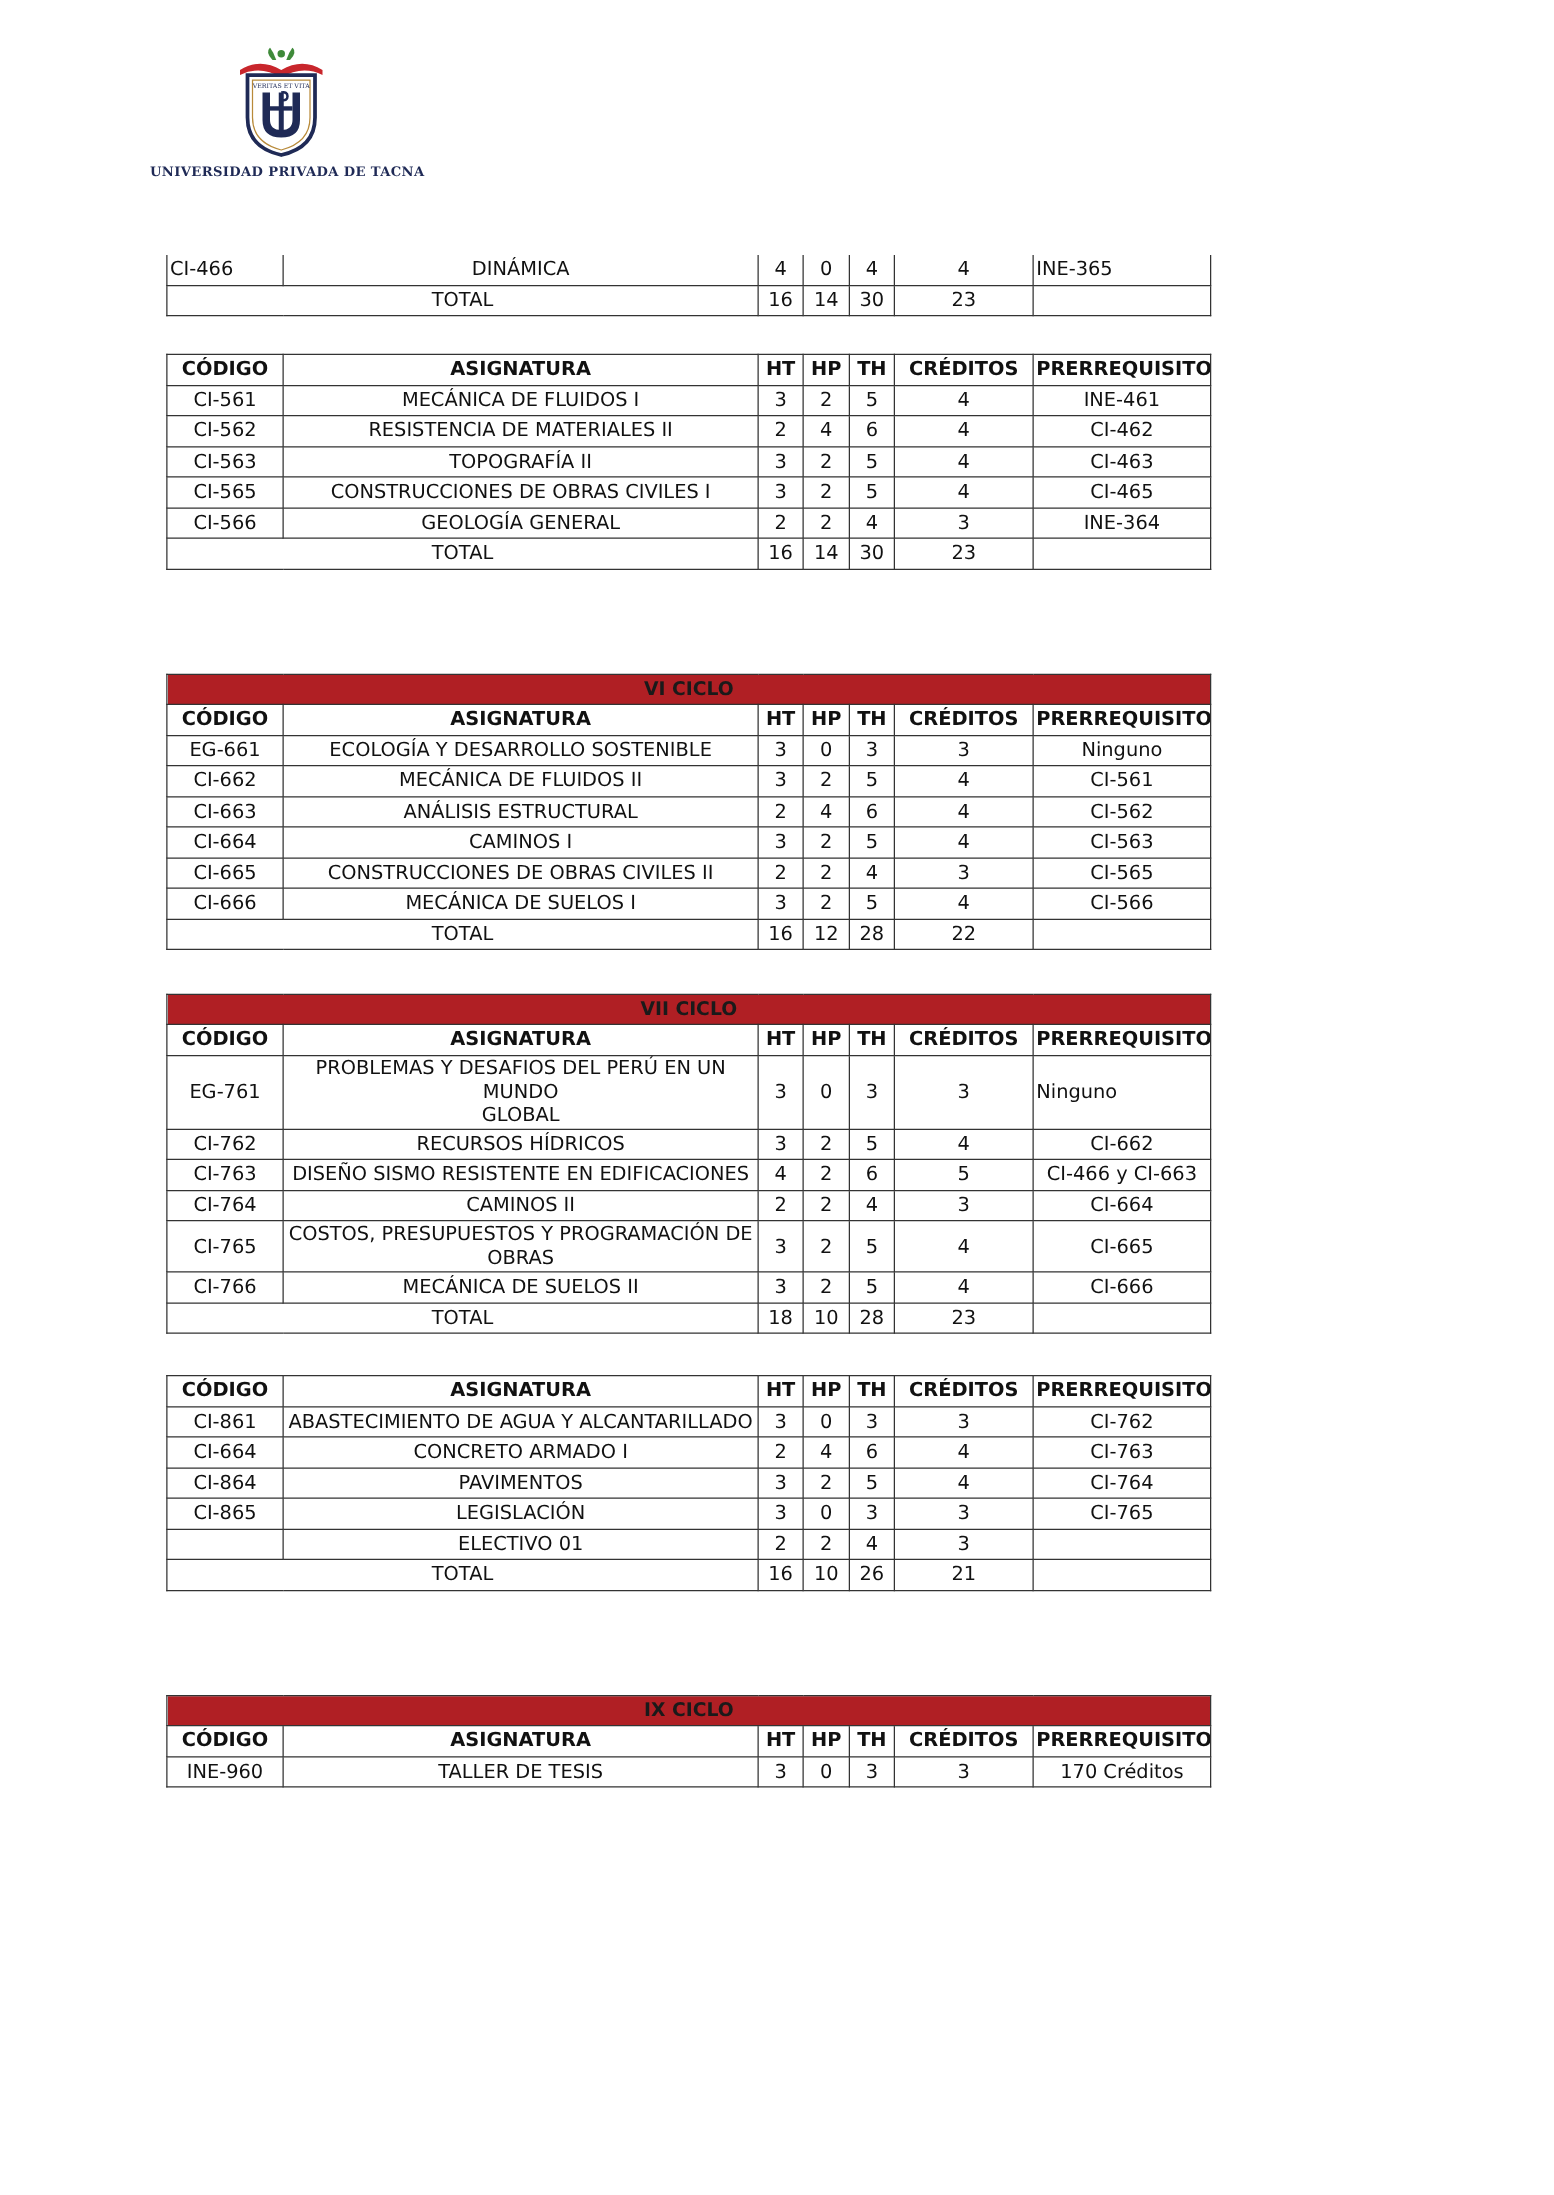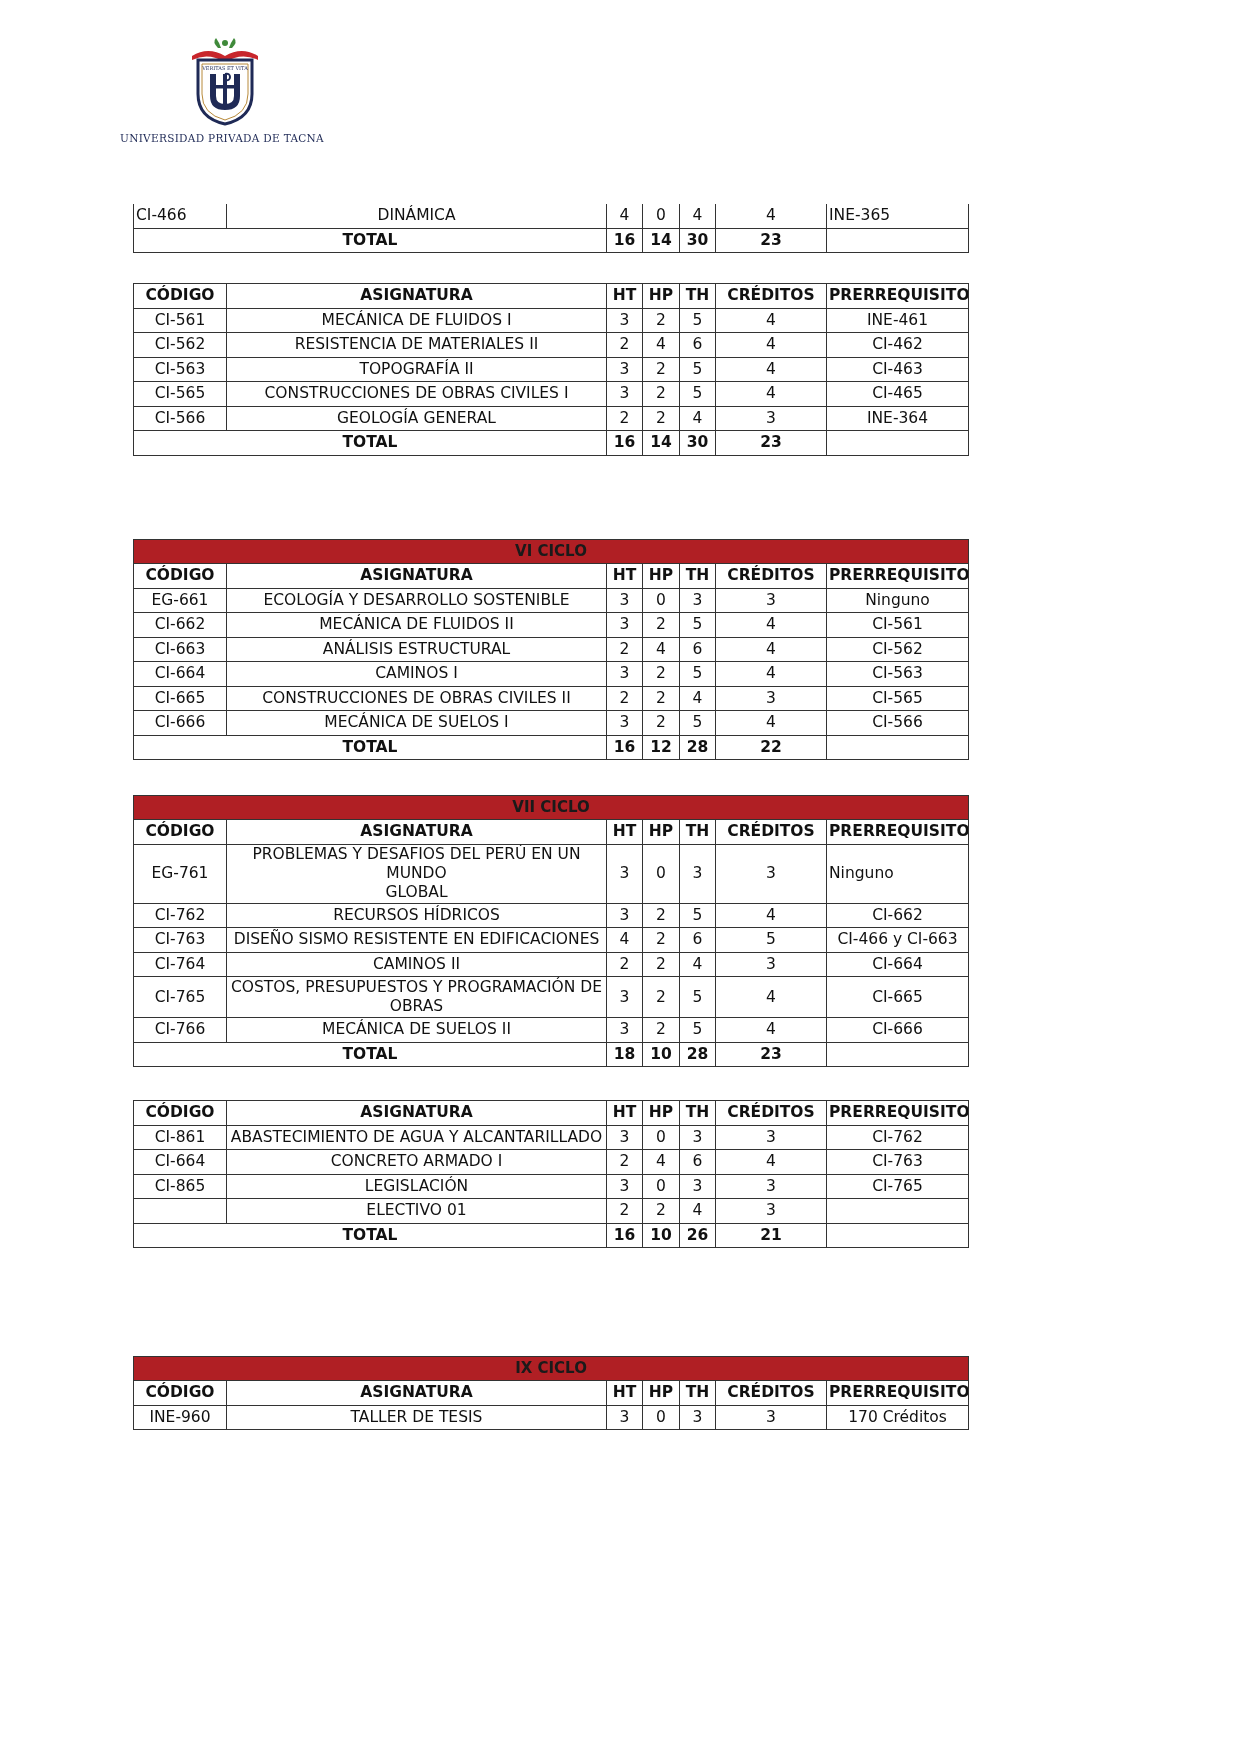--- a/index.html
+++ b/index.html
@@ -1,31 +1,31 @@
 <!DOCTYPE html>
 <html><head>
 <meta charset="utf-8">
 <style>
   html, body { margin: 0; padding: 0; background: #ffffff; }
   body { width: 1243px; height: 1756px; position: relative; overflow: hidden;
          font-family: "DejaVu Sans", sans-serif; color: #111; }
   .logo { position: absolute; left: 120px; top: 38px; width: 210px; height: 120px; }
   .logo svg { position: absolute; left: 68px; top: 0; }
   .logo .uname { position: absolute; left: 0; top: 94px; width: 210px; text-align: left;
-                 font-family: "DejaVu Serif", serif; font-weight: normal; font-size: 10.5px;
+                 font-family: "DejaVu Serif", serif; font-weight: bold; font-size: 10.5px;
                  color: #1f2a56; letter-spacing: 0.3px; white-space: nowrap; }
   table.cyc { position: absolute; left: 133px; width: 835px; border-collapse: collapse;
               table-layout: fixed; font-size: 15.5px; }
   table.cyc td, table.cyc th { border: 1.5px solid #333; padding: 0 2px; text-align: center;
               vertical-align: middle; height: 23.5px; line-height: 19px; white-space: nowrap; overflow: hidden; }
   table.cyc th { font-weight: bold; font-size: 15.5px; }
   table.cyc .band th { background: #b01f24; color: #1a1a1a; font-size: 15px; height: 23px; }
   table.cyc td.wrap { white-space: normal; line-height: 19px; }
   table.cyc td.left { text-align: left; }
-  table.cyc tr.total td { font-weight: bold; }
+  table.cyc tr.total td { font-weight: normal; }
   .cont td { border-top: none !important; }
 </style>
 </head>
 <body>
 
 <div class="logo">
   <svg width="74" height="90" viewBox="0 0 74 90">
 
     <path d="M30 10 q-6 -6 -2 -10 q3 4 5 10 z" fill="#3f8a3a"></path>
     <path d="M44 10 q6 -6 2 -10 q-3 4 -5 10 z" fill="#3f8a3a"></path>
@@ -374,20 +374,29 @@
         <tr>
           <td>CI-664</td>
           <td>CONCRETO ARMADO I</td>
           <td>2</td>
           <td>4</td>
           <td>6</td>
           <td>4</td>
           <td>CI-763</td>
         </tr>
         <tr>
+          <td>CI-864</td>
+          <td>PAVIMENTOS</td>
+          <td>3</td>
+          <td>2</td>
+          <td>5</td>
+          <td>4</td>
+          <td>CI-764</td>
+        </tr>
+        <tr>
           <td>CI-865</td>
           <td>LEGISLACIÓN</td>
           <td>3</td>
           <td>0</td>
           <td>3</td>
           <td>3</td>
           <td>CI-765</td>
         </tr>
         <tr>
           <td></td>

